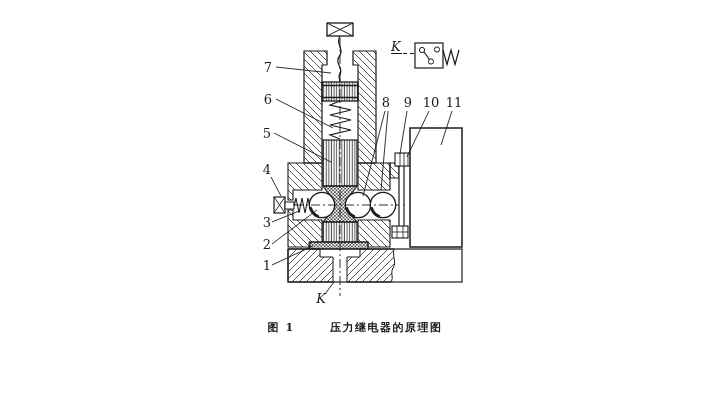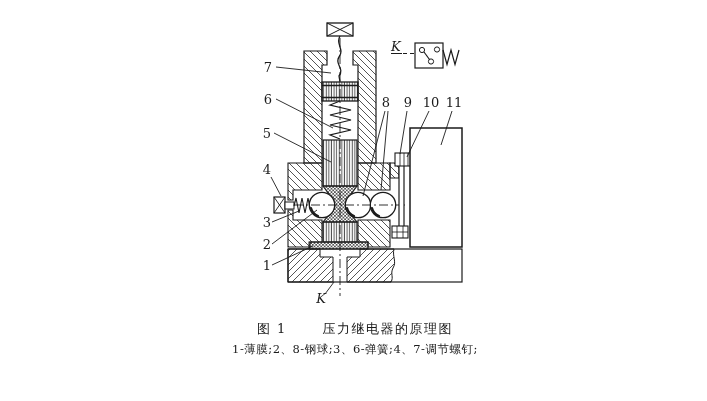--- a/index.html
+++ b/index.html
@@ -3,21 +3,21 @@
 <meta charset="utf-8">
 <style>
   html,body{margin:0;padding:0;background:#fff;}
   #stage{position:relative;width:707px;height:401px;background:#ffffff;overflow:hidden;
          font-family:"DejaVu Serif", serif;color:#1b1b1b;}
   #fig{position:absolute;left:0;top:0;}
   svg text{font-family:"DejaVu Serif", serif;fill:#1b1b1b;}
   .pnum{font-size:13px;}
   .kital{font-size:13px;font-style:italic;}
   .caption{position:absolute;top:320px;left:10px;width:690px;text-align:center;}
-  .cap-title{font-size:13px;font-weight:400;letter-spacing:1.5px;}
+  .cap-title{font-size:11px;font-weight:700;letter-spacing:1.5px;}
   .cap-title .gap{margin-left:30px;}
   .cap-legend{font-size:11.5px;margin-top:4px;letter-spacing:0.5px;}
 </style>
 </head>
 <body>
 
 <div id="stage">
 
 <svg id="fig" width="707" height="401" viewBox="0 0 707 401">
   <defs>
@@ -158,16 +158,15 @@
     <text class="pnum" x="454" y="107">11</text>
     <text class="kital" x="321" y="303">K</text>
   </g>
 </svg>
 
 <div class="caption">
   <div class="cap-title">
     <span>图 1</span>
     <span class="gap">压力继电器的原理图</span>
   </div>
-  <div class="cap-legend">1-薄膜;2、8-钢球;3、6-弹簧;4、7-调节螺钉;</div>
 </div>
 
 </div>
 
 </body></html>

